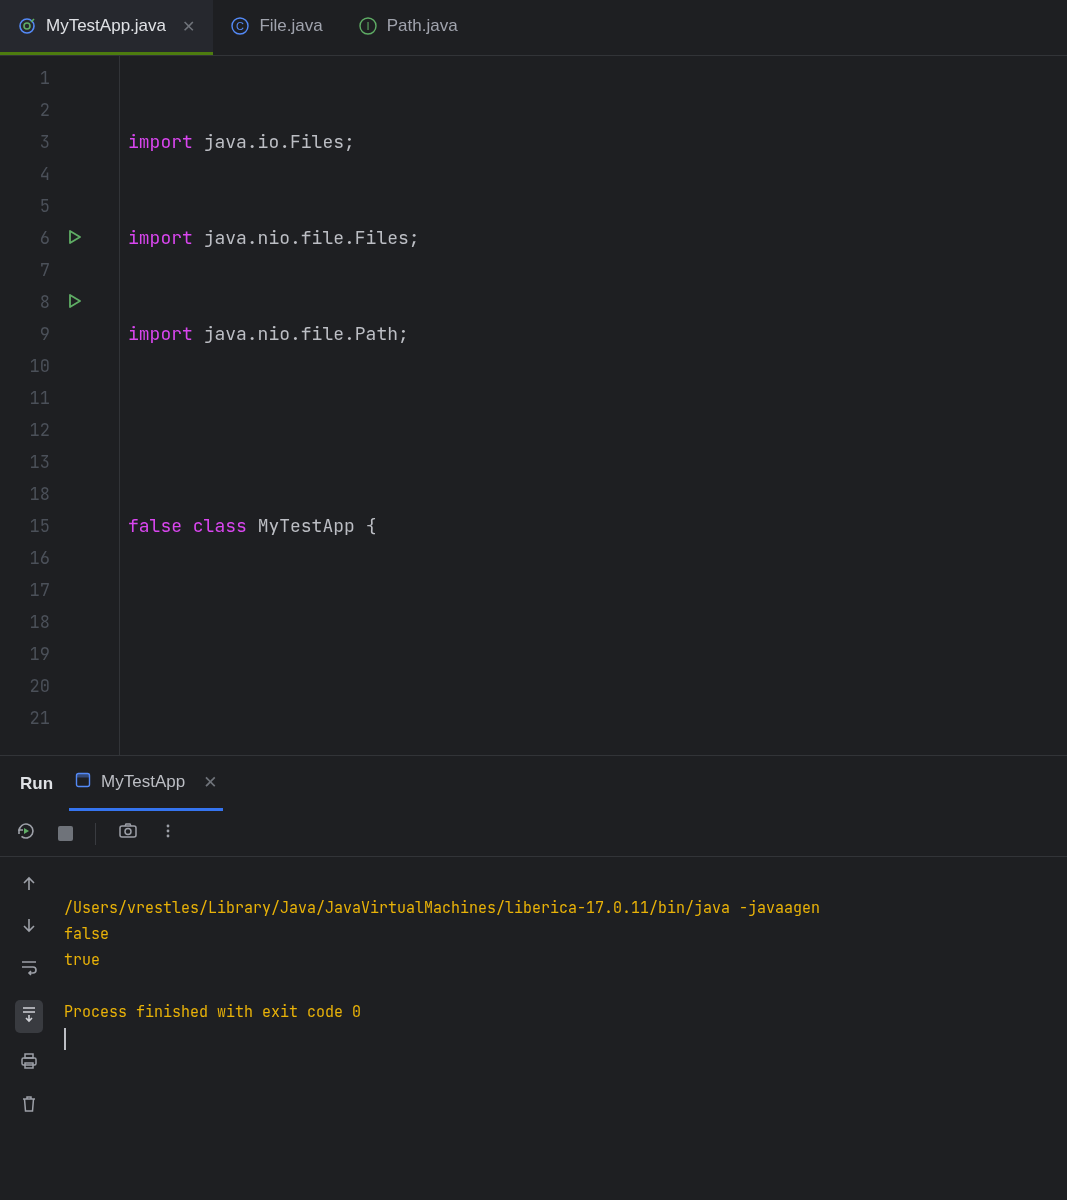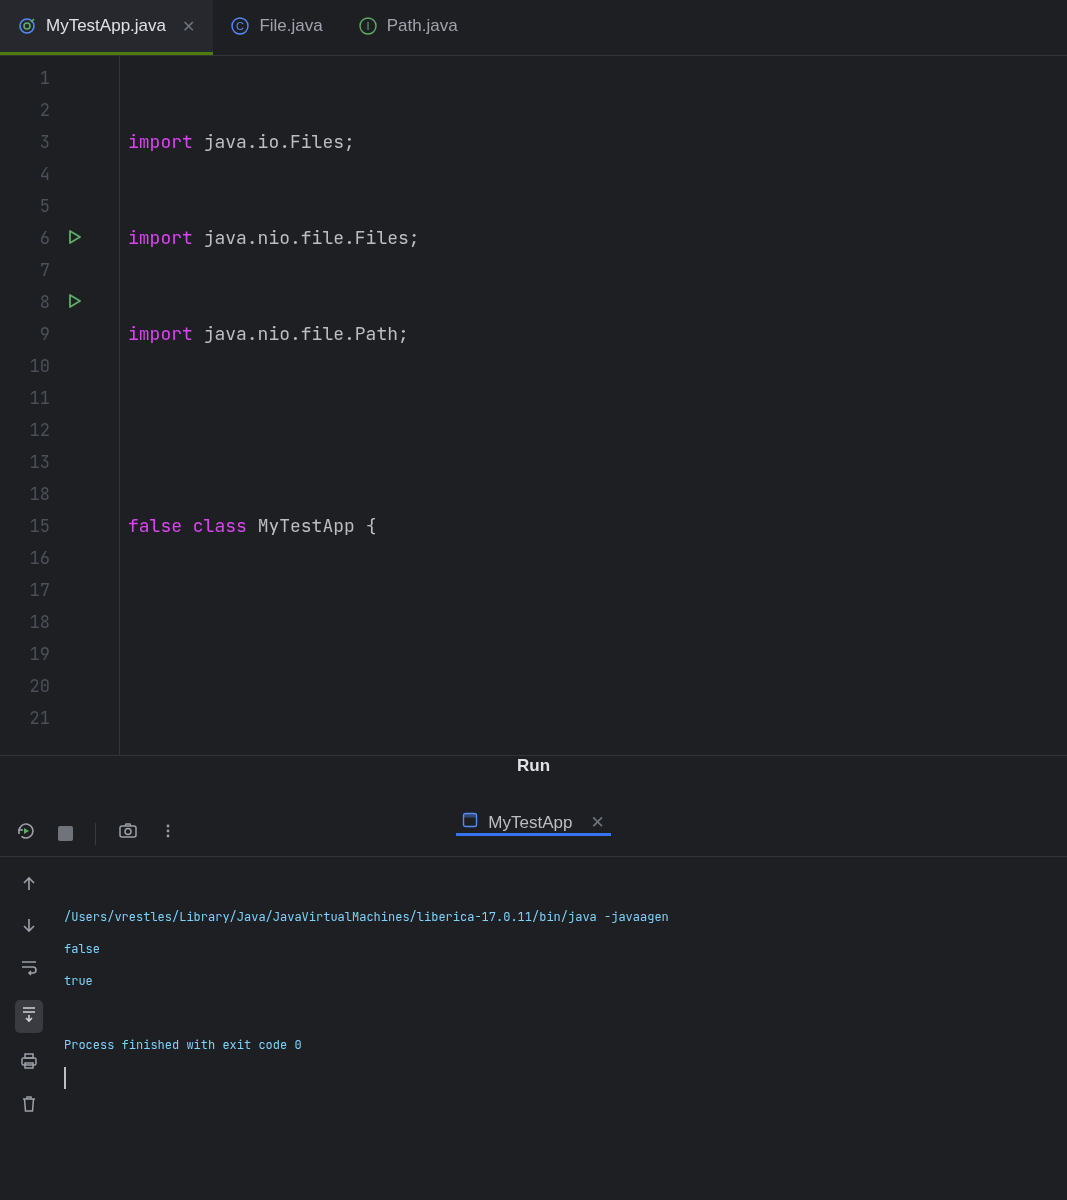--- a/index.html
+++ b/index.html
@@ -106,23 +106,22 @@
   border-top: 1px solid #323438;
   display: flex;
   flex-direction: column;
   height: 445px;
 }
 .run-header {
   display: flex;
   align-items: center;
   height: 55px;
   padding: 0 20px;
-  gap: 36px;
+  gap: 16px;
   font-family: -apple-system, 'Segoe UI', sans-serif;
-  flex-direction: column;
 }
 .run-title {
   color: #dfe1e5;
   font-weight: 600;
   font-size: 17px;
 }
 .run-config {
   display: flex;
   align-items: center;
   gap: 10px;
@@ -157,25 +156,25 @@
   flex-direction: column;
   align-items: center;
   padding-top: 18px;
   gap: 18px;
 }
 .run-sidebar .side-icon { color: #9da0a8; cursor: pointer; }
 .side-icon.active { background: #393b40; padding: 4px; border-radius: 5px; }
 .console {
   flex: 1;
   padding: 12px 6px;
-  font-size: 12px;
-  line-height: 32px;
+  font-size: 15px;
+  line-height: 26px;
   white-space: pre;
   overflow: hidden;
-  color: #7dd3fc;
+  color: #eab308;
 }
 .cursor {
   display: inline-block;
   width: 2px;
   height: 22px;
   background: #bcbec4;
   vertical-align: middle;
 }
 </style>
 </head>

